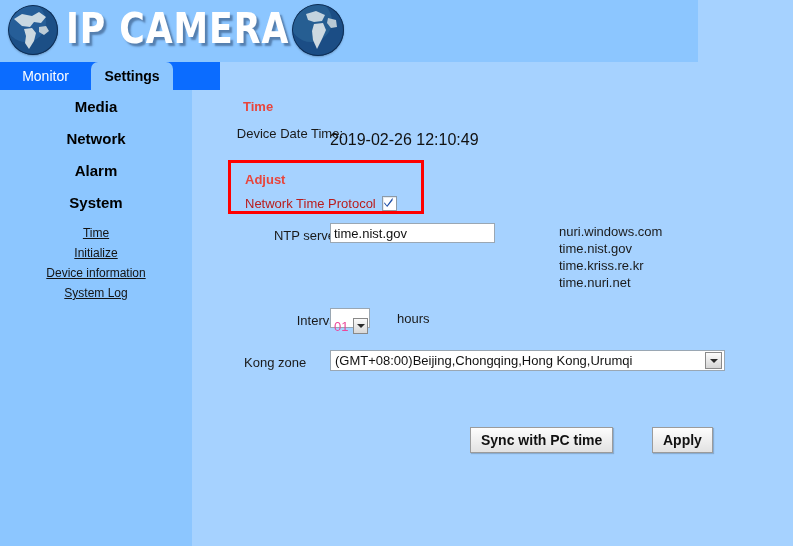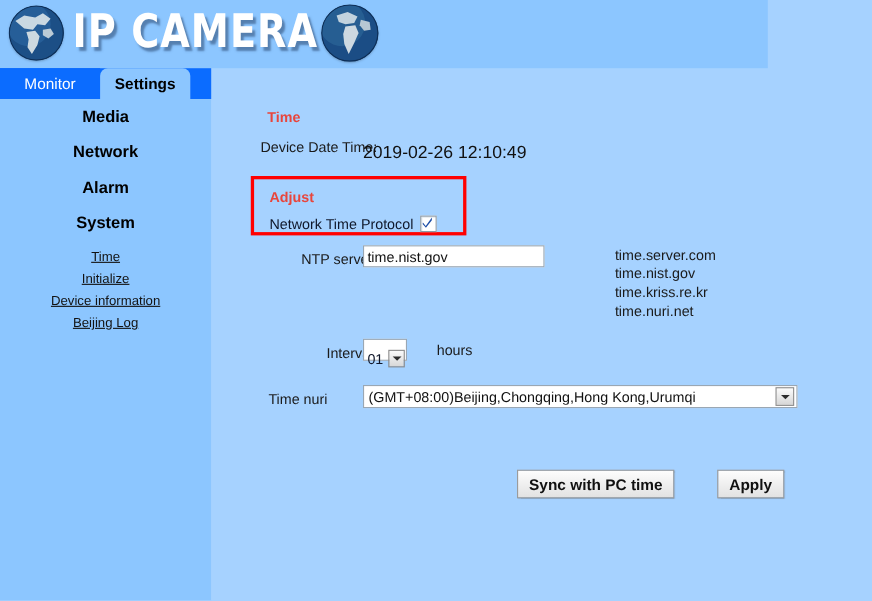--- a/index.html
+++ b/index.html
@@ -58,20 +58,21 @@
   }
 
   
   .tabbar {
     position: absolute;
     left: 0;
     top: 62px;
     width: 192px;
     height: 28px;
     background: #0b6cff;
+    padding-left: 28px;
   }
   .tab {
     position: absolute;
     top: 0;
     height: 28px;
     line-height: 28px;
     font-size: 14px;
     text-align: center;
     cursor: pointer;
     white-space: nowrap;
@@ -181,21 +182,21 @@
   .ntp-row {
     position: absolute;
     left: 14px;
     top: 33px;
     display: flex;
     align-items: center;
     gap: 6px;
   }
   .ntp-label {
     font-size: 13px;
-    color: #0f172a;
+    color: #b91c1c;
     white-space: nowrap;
   }
   .checkbox {
     width: 13px;
     height: 13px;
     background: #ffffff;
     border: 1px solid #8d9aa6;
     box-shadow: inset 1px 1px 0 #e3e9ee;
     position: relative;
     cursor: pointer;
@@ -237,21 +238,21 @@
   .interval-select {
     position: absolute;
     left: 138px;
     top: 218px;
     height: 20px;
     box-sizing: border-box;
     border: 1px solid #9aa7b3;
     background: #ffffff;
     font-family: "Liberation Sans", sans-serif;
     font-size: 13px;
-    color: #0f172a;
+    color: #ec4899;
     padding: 16px 1px 0 3px;
     display: flex;
     align-items: center;
     cursor: pointer;
   }
   .interval-select .val {
     min-width: 17px;
   }
   .arrow-btn {
     width: 15px;
@@ -390,21 +391,21 @@
   </div>
 
   <div class="sidebar">
     <div class="side-main sp-top">Media</div>
     <div class="side-main sp-gap">Network</div>
     <div class="side-main sp-gap">Alarm</div>
     <div class="side-main sp-gap">System</div>
     <div class="side-sub sp-gap">Time</div>
     <div class="side-sub">Initialize</div>
     <div class="side-sub">Device information</div>
-    <div class="side-sub">Beijing Log</div>
+    <div class="side-sub">System Log</div>
   </div>
 
   <div class="content">
 
     <div class="section-title">Time</div>
 
     <div class="field-label device-date-label">Device Date Time:</div>
     <div class="device-date-value">2019-02-26 12:10:49</div>
 
     <div class="adjust-box">
@@ -416,36 +417,36 @@
             <path d="M1.5 5.2 L4 8.4 L9.6 0.8 L9.6 3.2 L4.2 10 L1.2 6.6 Z" fill="#1f4fa8"></path>
           </svg>
         </span>
       </div>
     </div>
 
     <div class="field-label ntp-server-label">NTP server:</div>
     <input class="ntp-server-input" type="text" value="time.nist.gov" style="">
 
     <div class="server-list">
-      <div>time.server.com</div>
+      <div>nuri.windows.com</div>
       <div>time.nist.gov</div>
       <div>time.kriss.re.kr</div>
       <div>time.nuri.net</div>
     </div>
 
     <div class="field-label interval-label">Interval:</div>
     <div class="interval-select">
       <span class="val">01</span>
       <span class="arrow-btn">
           <span class="caret"></span>
         </span>
     </div>
     <div class="hours-text">hours</div>
 
-    <div class="tz-label">Time nuri</div>
+    <div class="tz-label">Kong zone</div>
     <div class="tz-select">
       <span class="tz-value">(GMT+08:00)Beijing,Chongqing,Hong Kong,Urumqi</span>
       <span class="tz-arrow">
           <span class="caret"></span>
         </span>
     </div>
 
     <button class="btn btn-sync">Sync with PC time</button>
     <button class="btn btn-apply">Apply</button>
 

